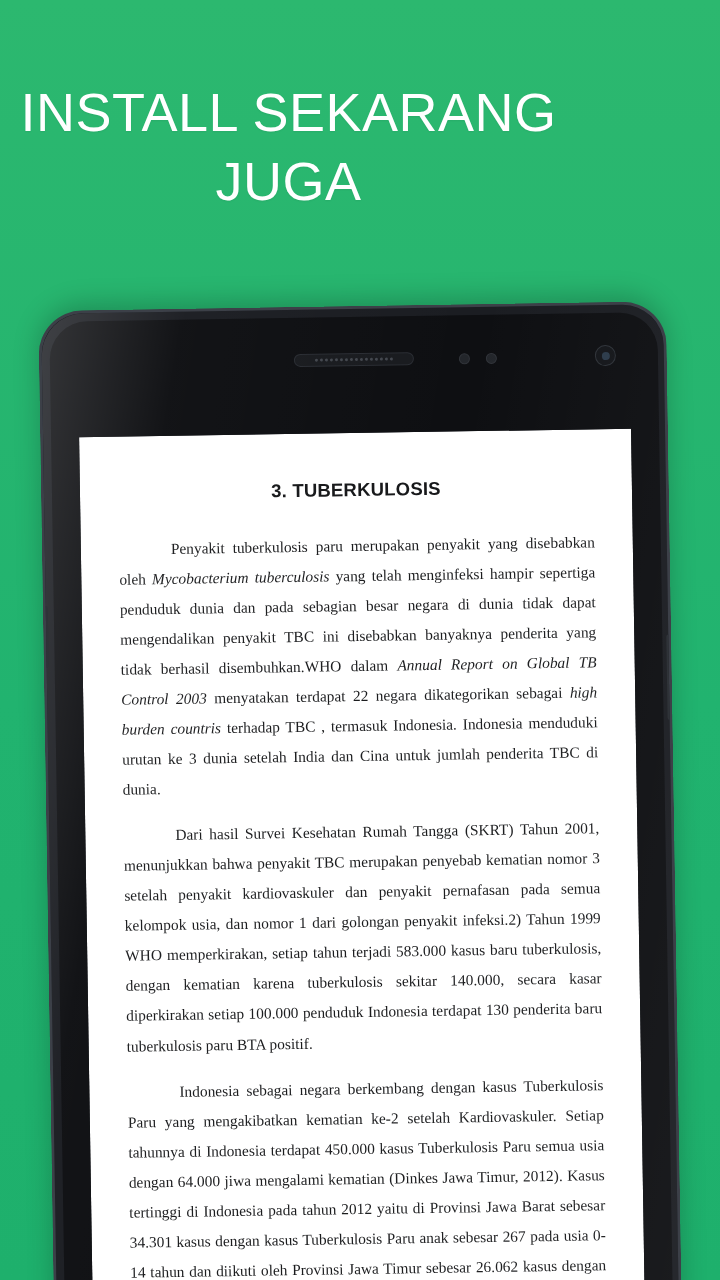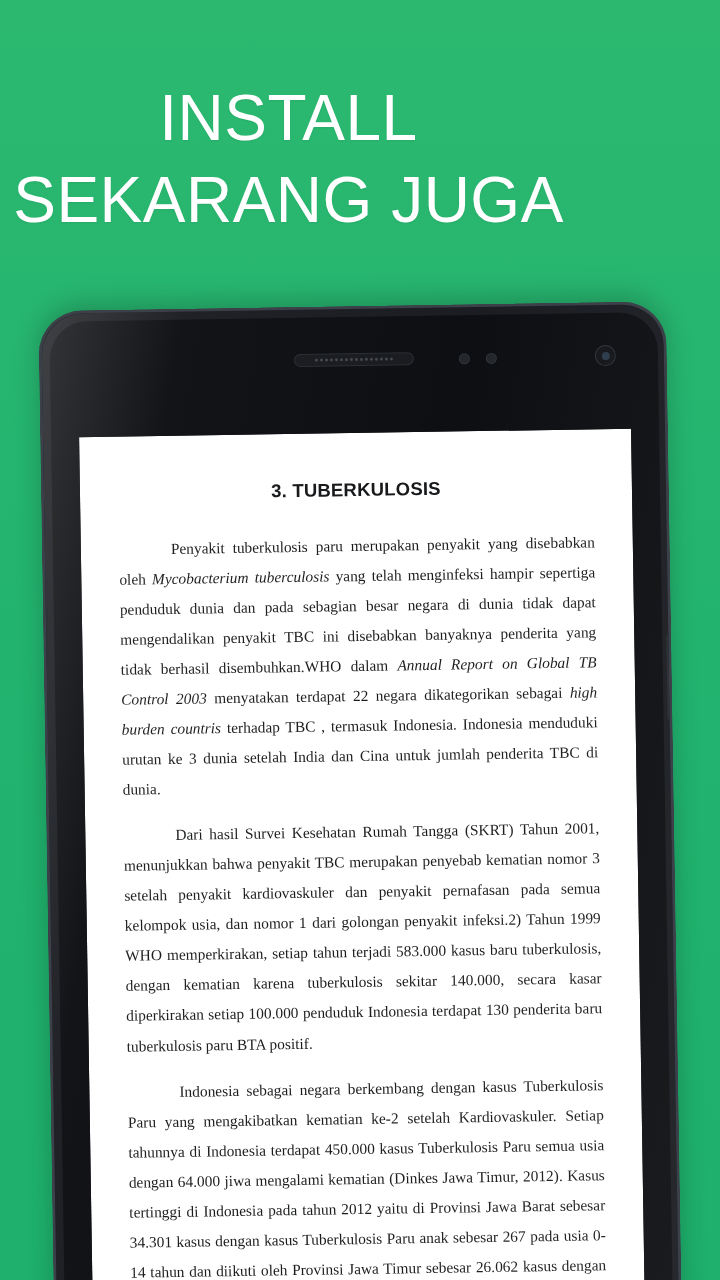--- a/index.html
+++ b/index.html
@@ -14,21 +14,21 @@
   }
   .promo-bg {
     position:absolute; inset:0;
     background:linear-gradient(180deg,#2cb86f 0%,#21b36f 55%,#1eb06c 100%);
   }
   .headline {
     position:absolute;
     top:78px; left:0; width:577px;
     text-align:center;
     color:#ffffff;
-    font-size:64px;
+    font-size:54px;
     line-height:1.28;
     font-weight:400;
     letter-spacing:0.5px;
     text-shadow:0 1px 2px rgba(0,0,0,0.06);
   }
 
   
   .phone {
     position:absolute;
     left:46px;

